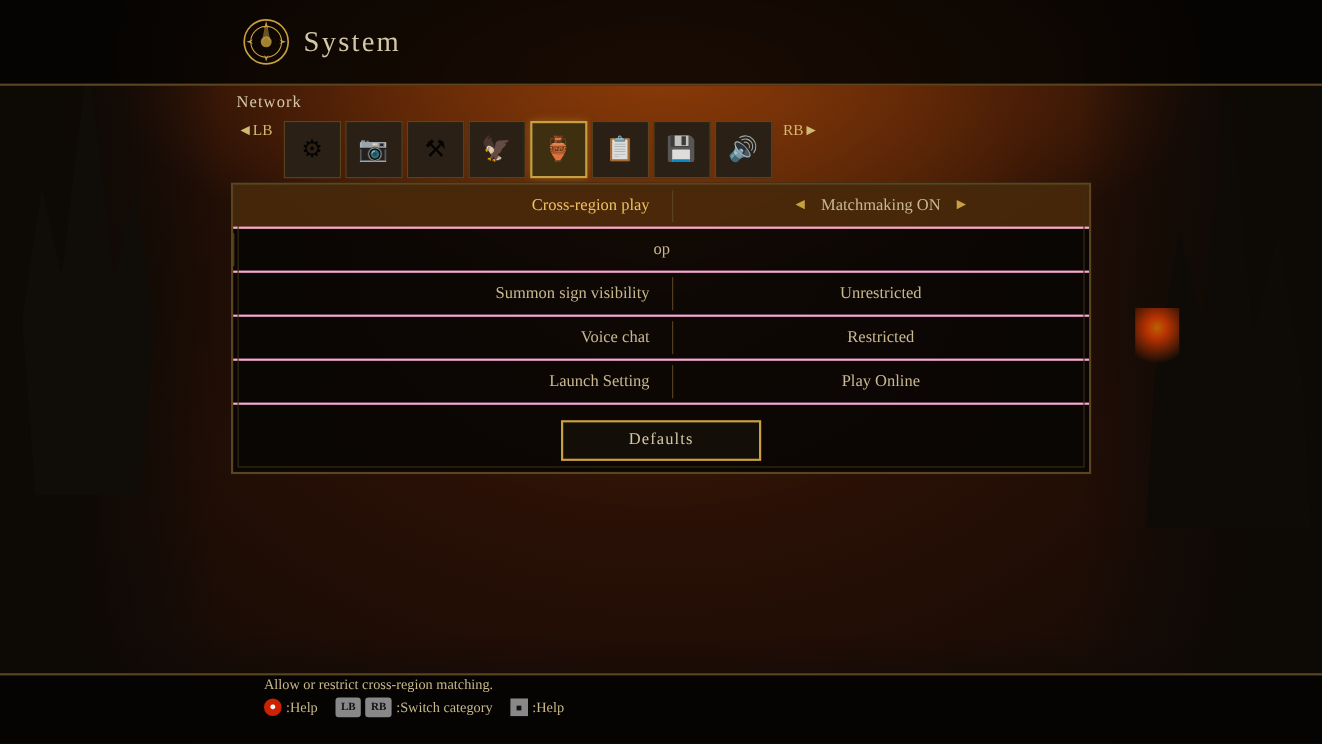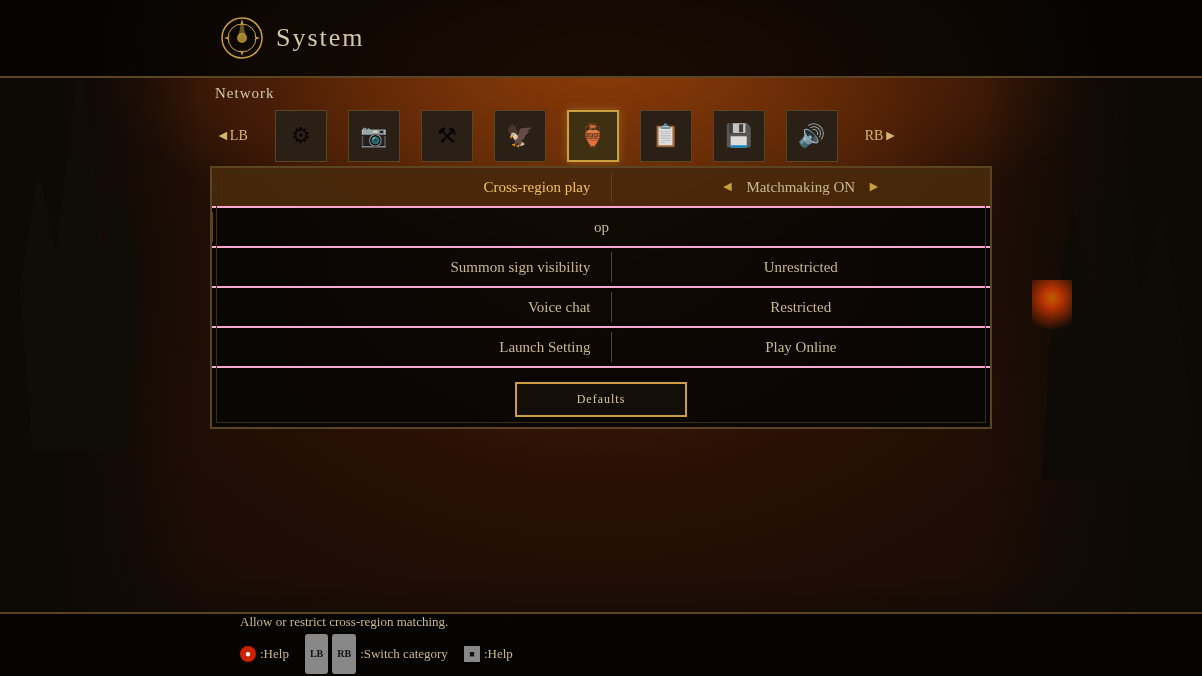--- a/index.html
+++ b/index.html
@@ -181,21 +181,21 @@
       line-height: 16px;
       font-weight: bold;
     }
 
     .btn-lb, .btn-rb {
       display: inline-block;
       background: #888;
       color: #111;
       font-size: 10px;
       font-weight: bold;
-      padding: 13px 5px;
+      padding: 2px 5px;
       border-radius: 3px;
       line-height: 14px;
     }
 
     .btn-square {
       display: inline-block;
       width: 16px;
       height: 16px;
       background: #888;
       color: #111;
@@ -220,22 +220,21 @@
       color: #d4c8a8;
       font-size: 15px;
       letter-spacing: 1px;
       margin-bottom: 8px;
       padding-left: 5px;
     }
 
     
     .tab-bar {
       display: flex;
-      align-items: center;
-      gap: 21px;
+      gap: 4px;
       margin-bottom: 4px;
     }
 
     .tab-nav {
       color: #d4b870;
       font-size: 14px;
       padding: 2px 6px;
       cursor: pointer;
     }
 
@@ -322,21 +321,21 @@
     .defaults-row {
       display: flex;
       justify-content: center;
       padding: 14px 0 10px;
     }
 
     .defaults-btn {
       background: rgba(20, 15, 8, 0.9);
       border: 2px solid #c8a040;
       color: #d4c8a8;
-      font-size: 12px;
+      font-size: 15px;
       padding: 8px 60px;
       letter-spacing: 1px;
       cursor: pointer;
       font-family: 'Georgia', serif;
     }
 
     
     .content-box::before {
       content: '';
       position: absolute;

